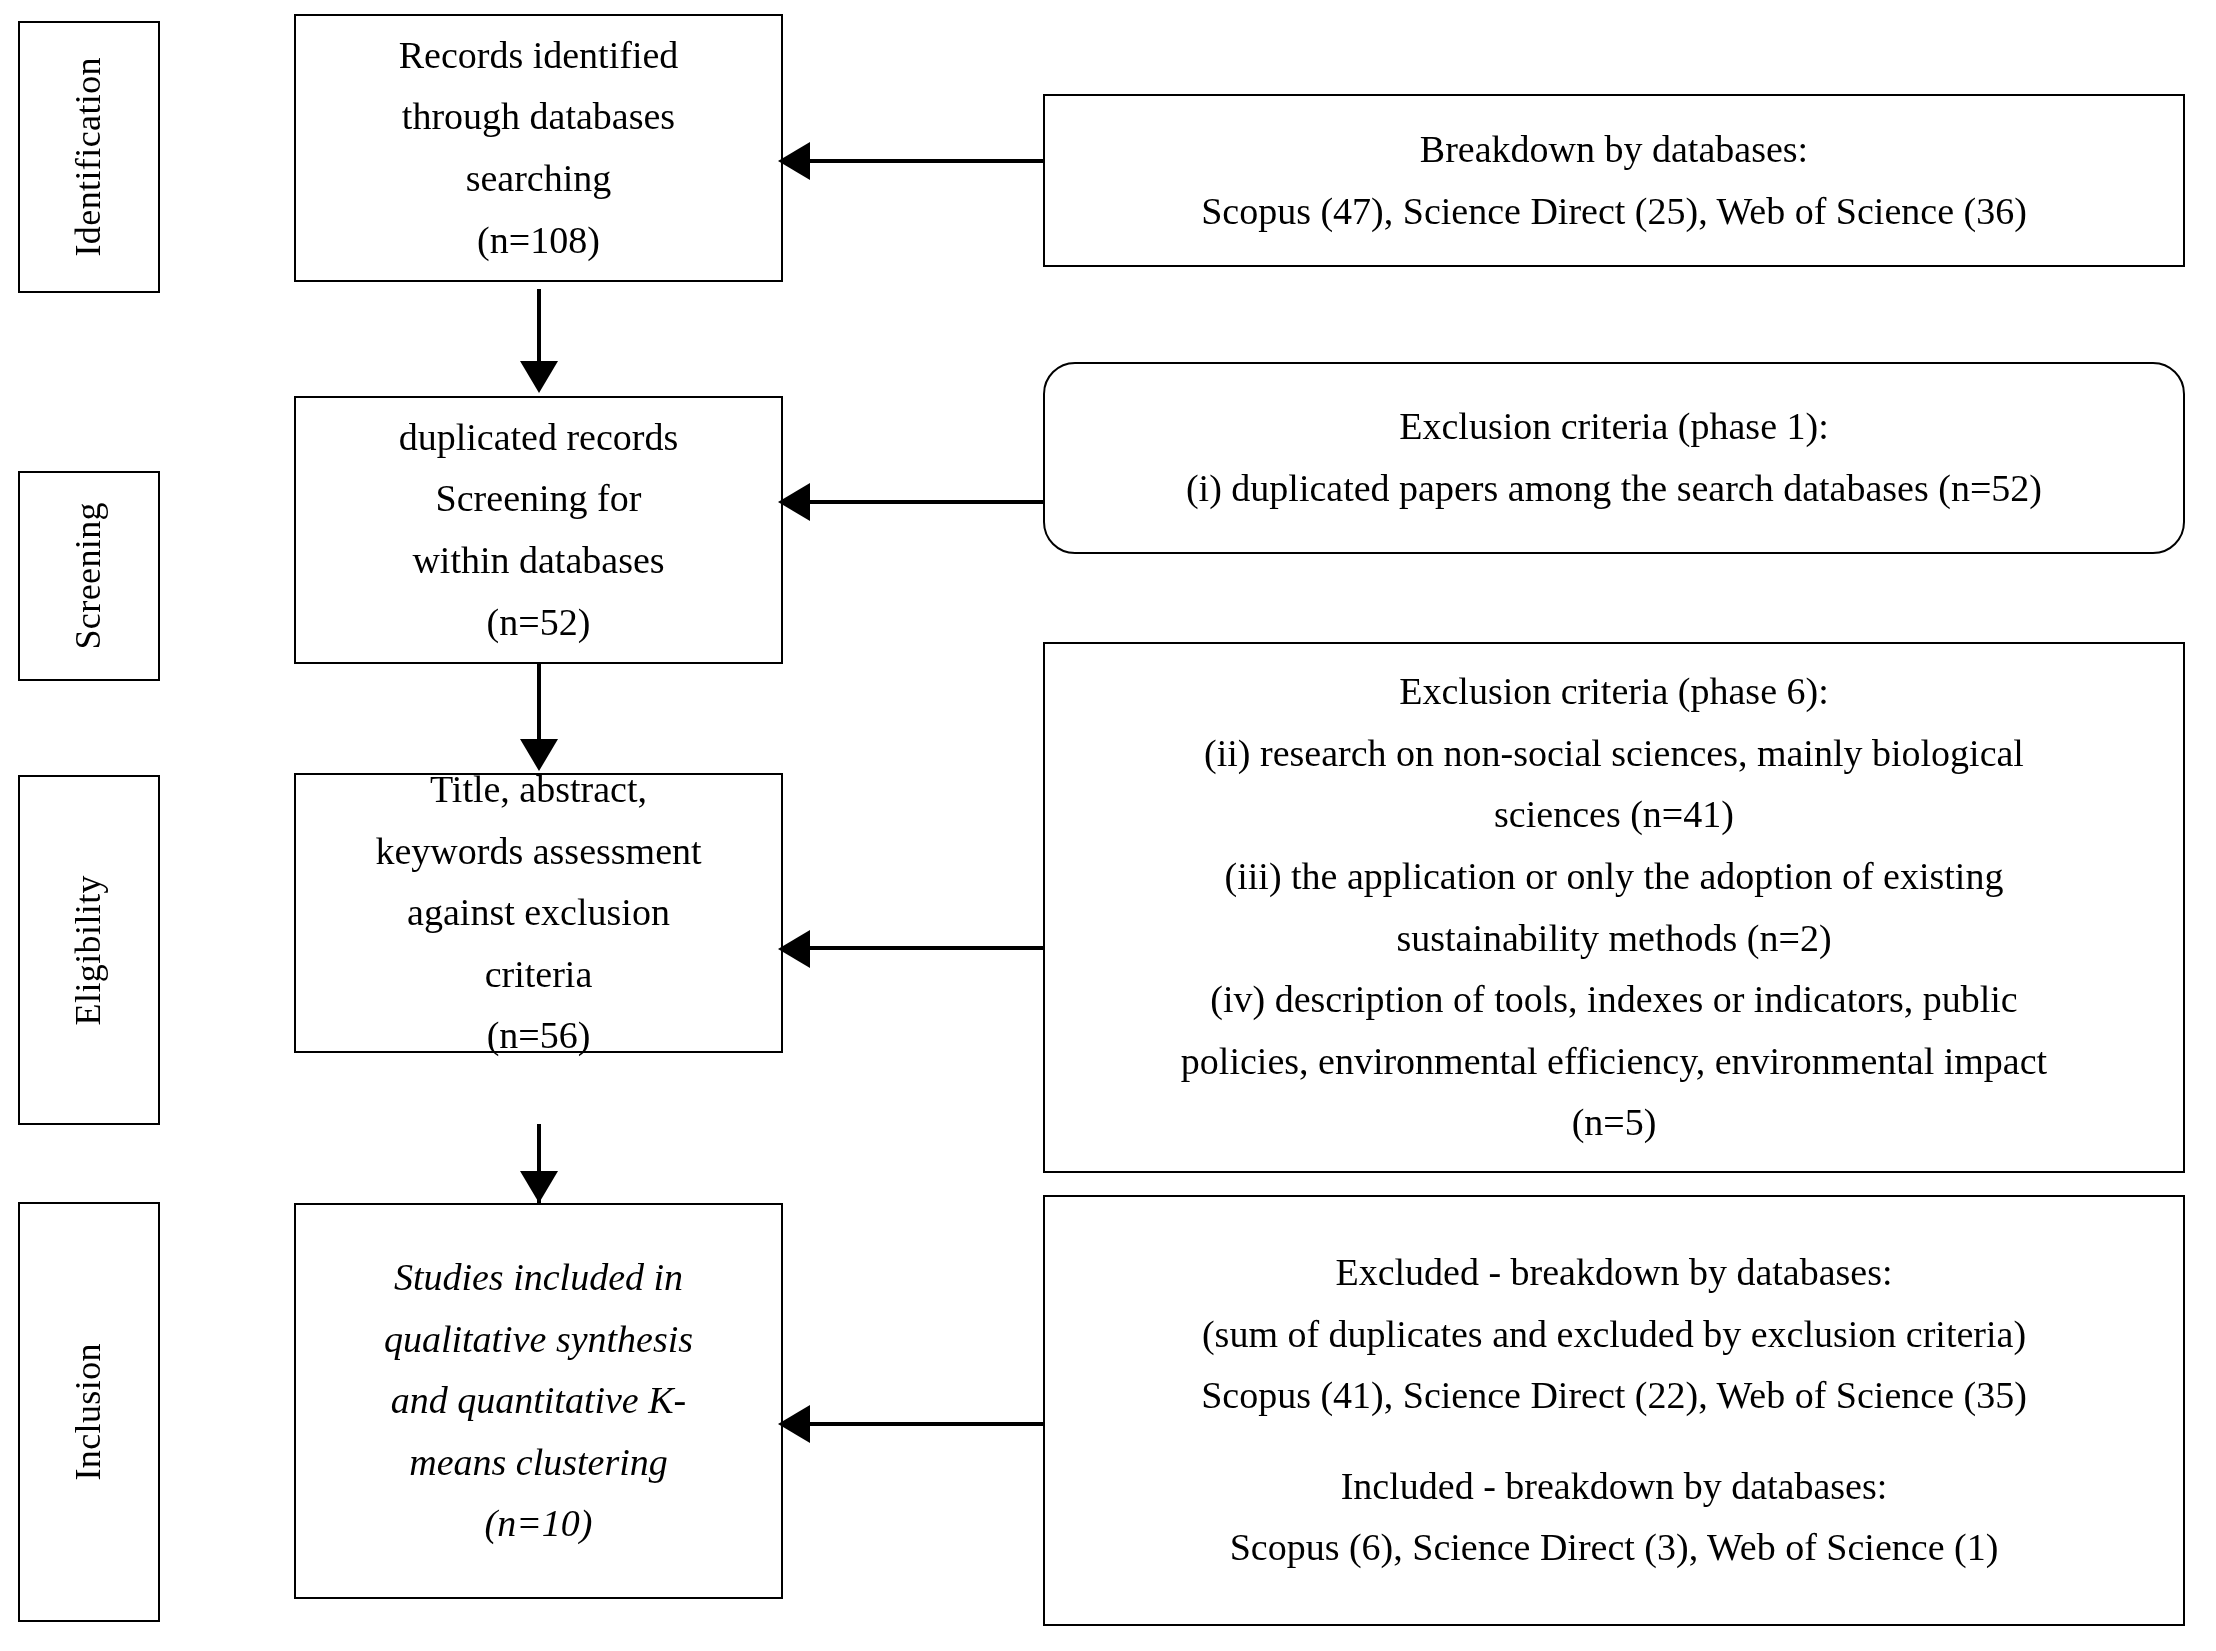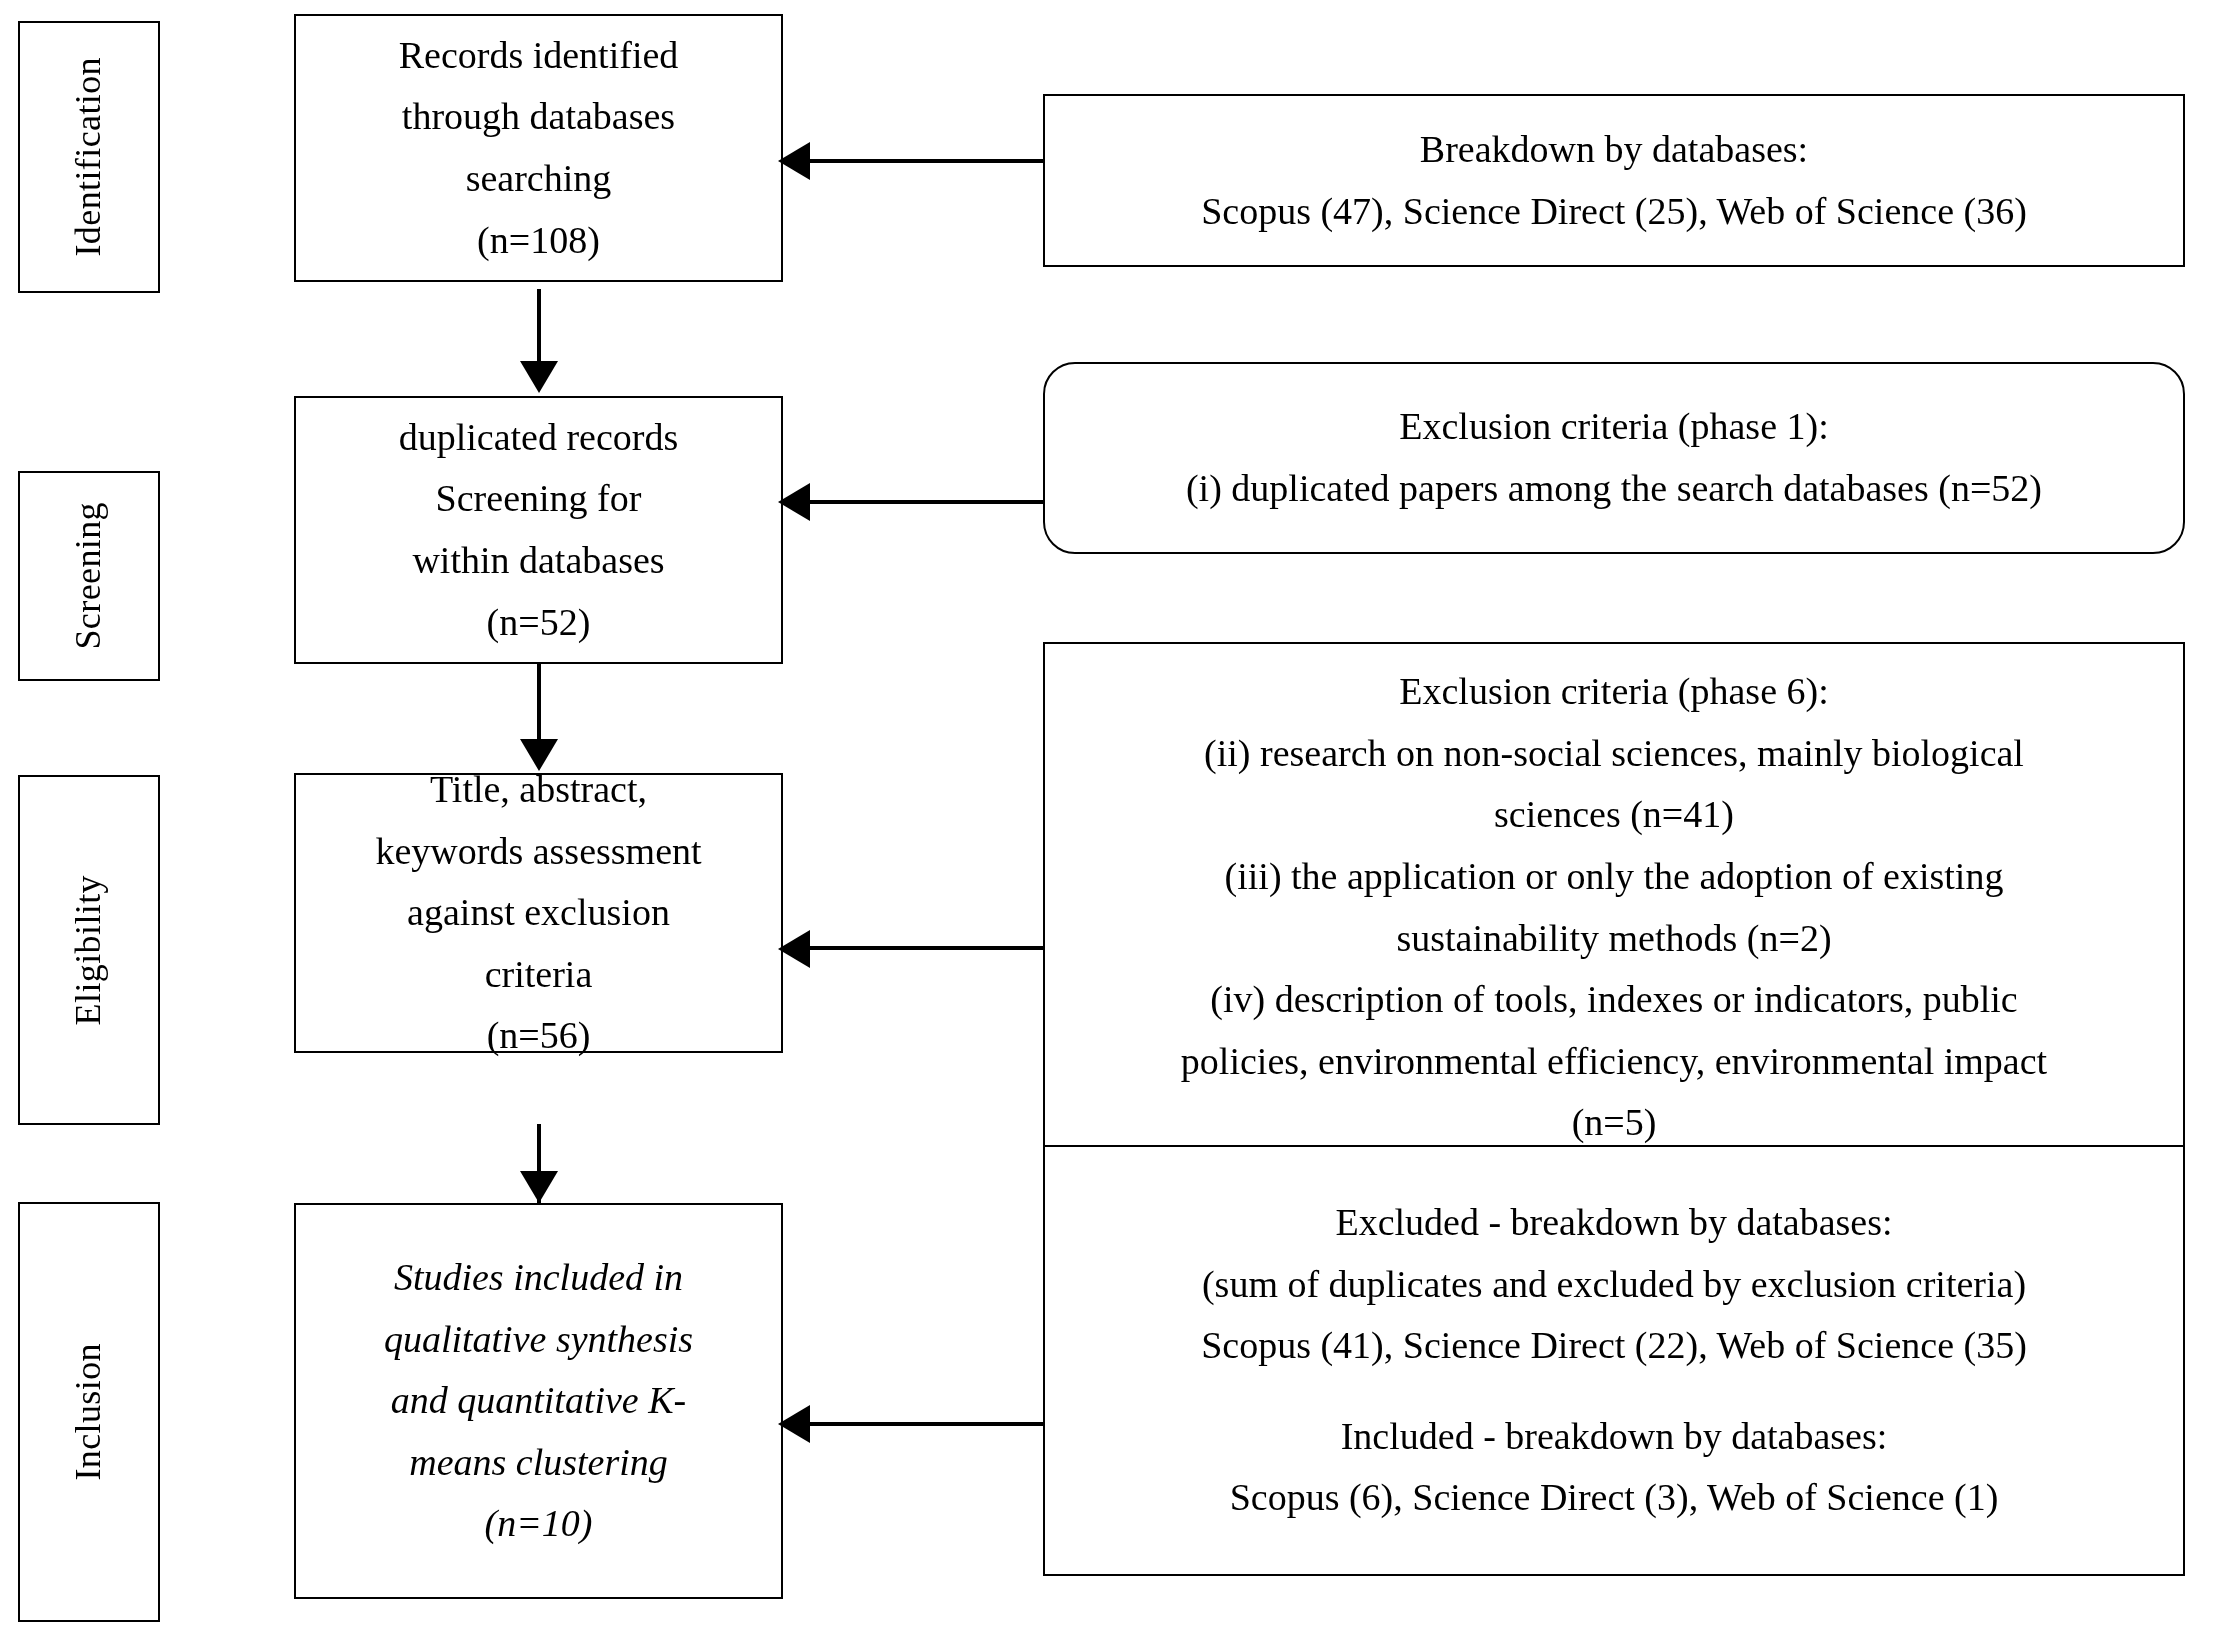--- a/index.html
+++ b/index.html
@@ -169,21 +169,21 @@
       <div>(ii) research on non-social sciences, mainly biological</div>
       <div>sciences (n=41)</div>
       <div>(iii) the application or only the adoption of existing</div>
       <div>sustainability methods (n=2)</div>
       <div>(iv) description of tools, indexes or indicators, public</div>
       <div>policies, environmental efficiency, environmental impact</div>
       <div>(n=5)</div>
     </div>
   </div>
 
-  <div class="box side-box" style="top:1145px; height:431px;">
+  <div class="box side-box" style="top:1195px; height:431px;">
     <div class="side-text">
       <div>Excluded - breakdown by databases:</div>
       <div>(sum of duplicates and excluded by exclusion criteria)</div>
       <div>Scopus (41),  Science Direct (22),  Web of Science (35)</div>
       <span class="gap"></span>
       <div>Included - breakdown by databases:</div>
       <div>Scopus (6),  Science Direct (3),  Web of Science (1)</div>
     </div>
   </div>
 

